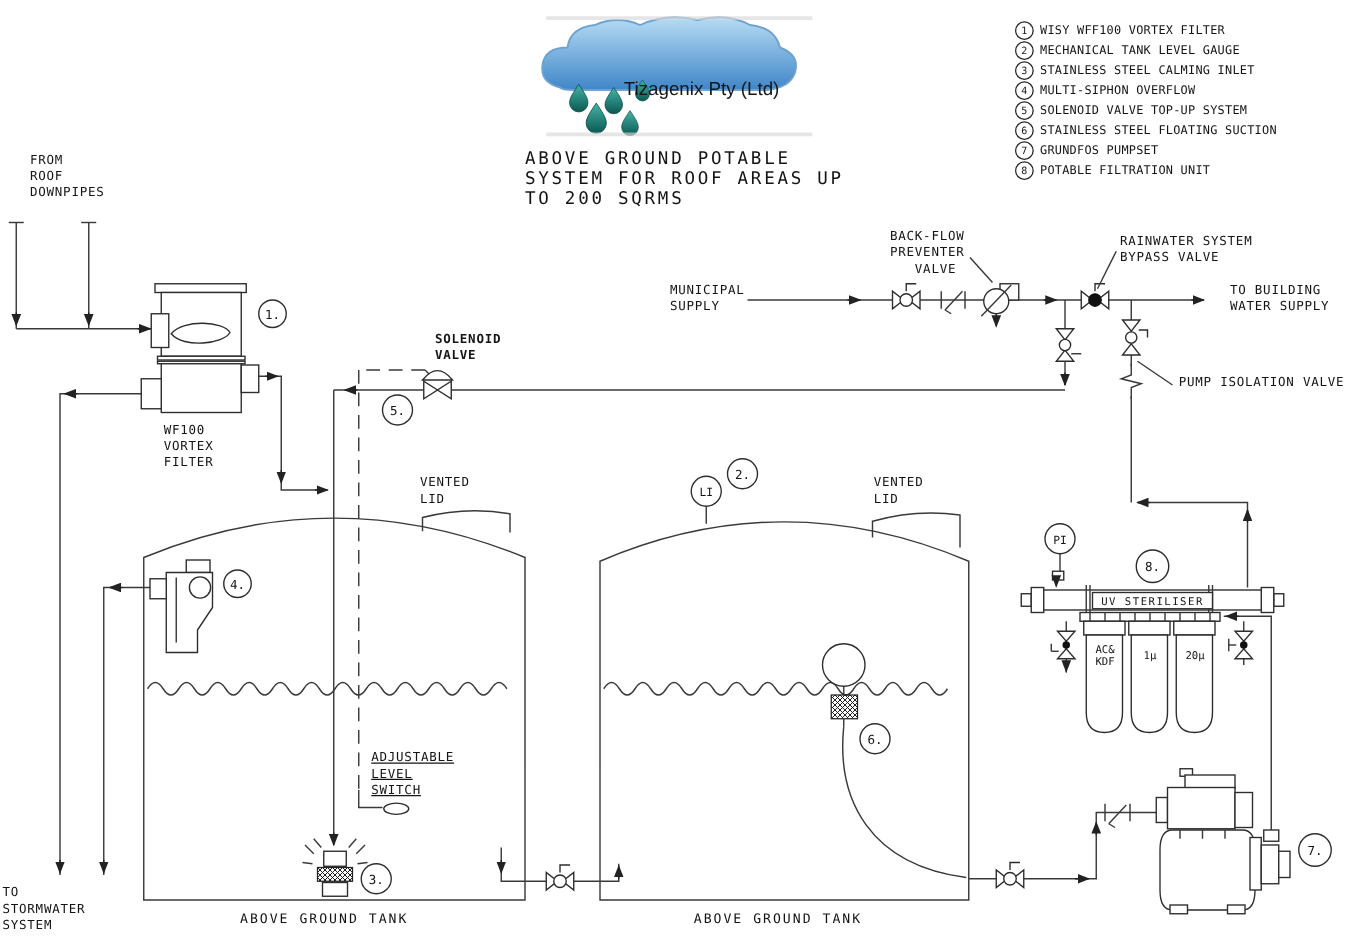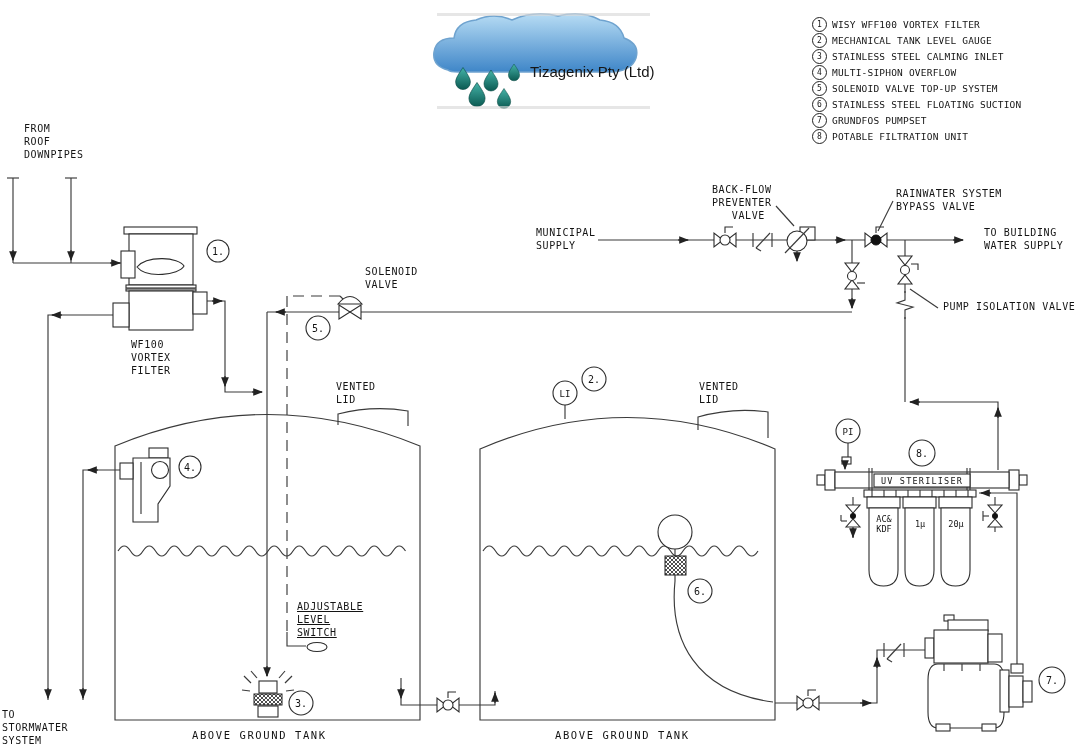--- a/index.html
+++ b/index.html
@@ -17,21 +17,21 @@
   .title{font-size:14px;line-height:16px;letter-spacing:2.2px;}
   .tanklbl{width:150px;text-align:left;letter-spacing:1.6px;font-size:10.5px;}
   .legend{position:absolute;left:812px;top:16px;}
   .lrow{display:flex;align-items:center;height:16px;}
   .lc{width:13px;height:13px;border:1px solid #222;border-radius:50%;flex:none;
       font:8px/13px "DejaVu Sans Mono",monospace;text-align:center;color:#141414;}
   .ll{font:9.5px "DejaVu Sans Mono",monospace;letter-spacing:.2px;white-space:nowrap;
       margin-left:5px;color:#141414;}
   .logosite{position:absolute;left:441px;top:30px;font:italic bold 23px "DejaVu Serif",serif;
             color:#2a2a9e;letter-spacing:0;}
-  .logoco{position:absolute;left:530px;top:63px;font:15px "Liberation Sans",sans-serif;color:#161616;}
+  .logoco{position:absolute;left:499px;top:63px;font:15px "Liberation Sans",sans-serif;color:#161616;}
   .graybar{position:absolute;height:3px;background:#d9d9d9;opacity:.65;}
 </style>
 </head>
 <body>
 
 <div class="stage">
 
   <svg width="1078" height="754" viewBox="0 0 1078 754">
     <defs>
       <marker id="ah" markerWidth="9" markerHeight="7" refX="8" refY="3.5" orient="auto">
@@ -338,20 +338,23 @@
       <path transform="translate(49,88) scale(1.15)" d="M0,-10 C4,-4 7,0 7,4 A7,7 0 1 1 -7,4 C-7,0 -4,-4 0,-10 Z"></path>
       <path transform="translate(63,74)" d="M0,-10 C4,-4 7,0 7,4 A7,7 0 1 1 -7,4 C-7,0 -4,-4 0,-10 Z"></path>
       <path transform="translate(76,92) scale(0.95)" d="M0,-10 C4,-4 7,0 7,4 A7,7 0 1 1 -7,4 C-7,0 -4,-4 0,-10 Z"></path>
       <path transform="translate(86,66) scale(0.8)" d="M0,-10 C4,-4 7,0 7,4 A7,7 0 1 1 -7,4 C-7,0 -4,-4 0,-10 Z"></path>
     </g>
   </svg>
   <div class="graybar" style="left:437px;top:13px;width:213px;"></div>
   <div class="graybar" style="left:437px;top:106px;width:213px;"></div>
   <div class="logoco">Tizagenix Pty (Ltd)</div>
 
+  <div class="lbl title" style="left:420px;top:119px;">ABOVE GROUND POTABLE
+SYSTEM FOR ROOF AREAS UP
+TO 200 SQRMS</div>
 
   <div class="legend">
     <div class="lrow">
         <span class="lc">1</span>
         <span class="ll">WISY WFF100 VORTEX FILTER</span>
       </div>
     <div class="lrow">
         <span class="lc">2</span>
         <span class="ll">MECHANICAL TANK LEVEL GAUGE</span>
       </div>
@@ -380,21 +383,21 @@
         <span class="ll">POTABLE FILTRATION UNIT</span>
       </div>
   </div>
 
   <div class="lbl" style="left:24px;top:122px;">FROM
 ROOF
 DOWNPIPES</div>
   <div class="lbl" style="left:131px;top:338px;">WF100
 VORTEX
 FILTER</div>
-  <div class="lbl" style="left:365px;top:265px;">SOLENOID
+  <div class="lbl" style="left:348px;top:265px;font-weight:bold;">SOLENOID
 VALVE</div>
   <div class="lbl" style="left:336px;top:380px;">VENTED
 LID</div>
   <div class="lbl" style="left:699px;top:380px;">VENTED
 LID</div>
   <div class="lbl" style="left:536px;top:226px;">MUNICIPAL
 SUPPLY</div>
   <div class="lbl" style="left:712px;top:183px;">BACK-FLOW
 PREVENTER
    VALVE</div>

